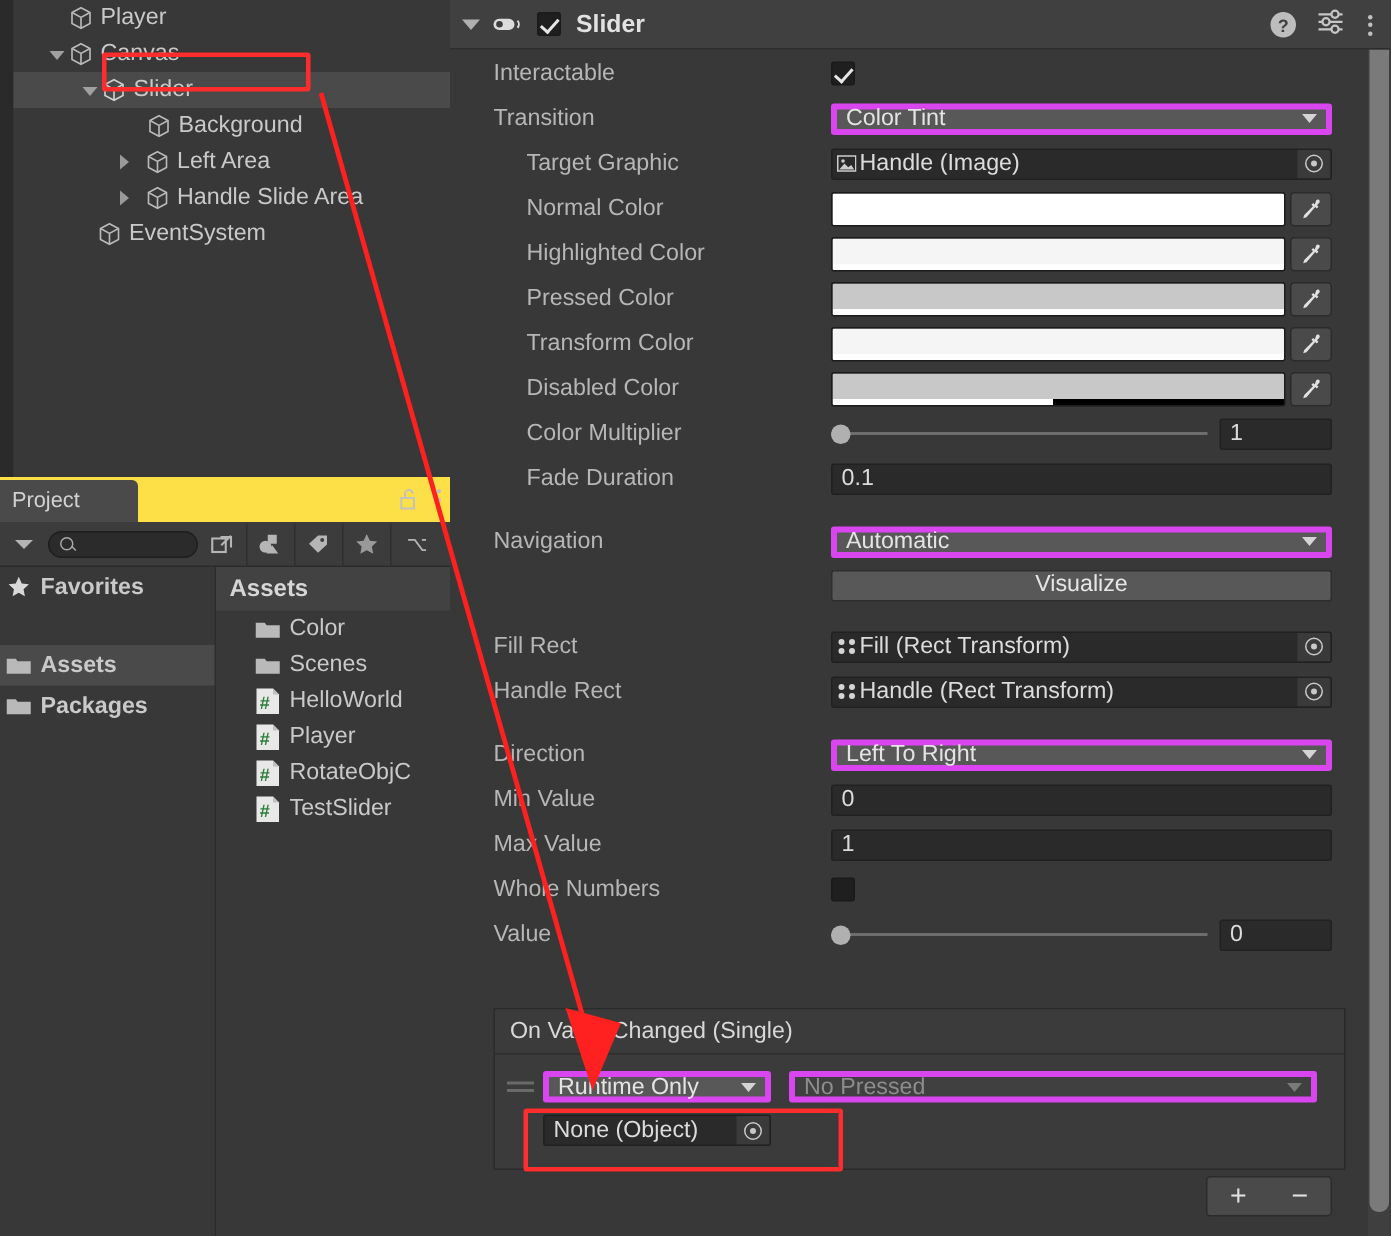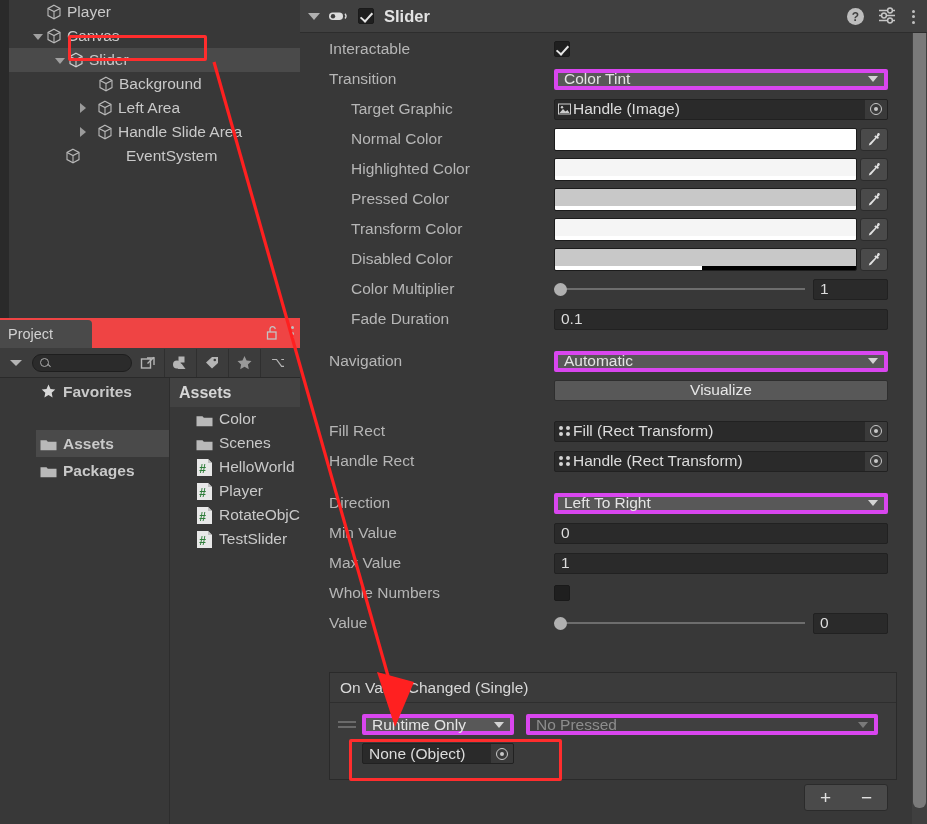--- a/index.html
+++ b/index.html
@@ -29,42 +29,42 @@
     content:""; position:absolute; left:3px; top:1px;
     border-top: 5.5px solid transparent; border-bottom: 5.5px solid transparent;
     border-left: 6px solid #9a9a9a;
   }
   .cube-ico { flex: 0 0 18px; width:18px; height:18px; margin-right:4px; position: relative; }
   .cube-ico svg { display:block; }
   .hier-label { color:#c9c9c9; }
 
   
   .project-panel { position: absolute; left: 0; top: 318px; width: 300px; height: 506px; background: #383838; }
-  .proj-tabbar { position: relative; height: 30px; background: #ef4444; }
+  .proj-tabbar { position: relative; height: 30px; background: #fde047; }
   .proj-tab {
     position:absolute; left:-8px; top:2px; width:100px; height:28px;
     background:#4a4a4a; border-radius:4px 4px 0 0;
     display:flex; align-items:center; padding-left:16px;
     color:#d2d2d2; font-size:14.5px;
   }
   .tabbar-icons { position:absolute; right:6px; top:0; height:30px; display:flex; align-items:center; gap:10px; }
   .lock-ico { width:14px; height:16px; position:relative; }
   .kebab { width:4px; height:16px; display:flex; flex-direction:column; justify-content:center; gap:2.5px; align-items:center;}
   .kebab i { width:3px; height:3px; background:#c0c0c0; border-radius:50%; display:block; }
 
   .proj-toolbar { position:relative; height:30px; background:#3c3c3c; border-bottom:1px solid #2a2a2a; display:flex; align-items:center; }
   .tb-dropdown { width:32px; height:30px; display:flex; align-items:center; justify-content:center; }
   .tri-down { width:0;height:0;border-left:6px solid transparent;border-right:6px solid transparent;border-top:6px solid #b4b4b4; }
   .search-box { width:100px; height:18px; background:#2b2b2b; border:1px solid #1e1e1e; border-radius:9px; display:flex; align-items:center; padding-left:7px; }
   .mag { width:9px;height:9px; border:1.4px solid #a8a8a8; border-radius:50%; position:relative; }
   .mag::after { content:""; position:absolute; width:4px;height:1.4px;background:#a8a8a8; transform:rotate(45deg); right:-3px; bottom:0px; }
   .tb-btn { width:32px;height:28px; display:flex;align-items:center;justify-content:center; border-left:1px solid #2f2f2f; }
   .tb-btn.first { border-left:none; }
 
-  .proj-body { position:absolute; left:0; top:60px; right:0; bottom:0; display:flex;margin-left:36px; }
+  .proj-body { position:absolute; left:0; top:60px; right:0; bottom:0; display:flex; }
   .proj-tree { width:144px; background:#383838; border-right:1px solid #2d2d2d; }
   .proj-tree-row { height:27px; display:flex; align-items:center; padding-left:4px; color:#c9c9c9; font-size:15.5px; }
   .proj-tree-row.sel { background:#4a4a4a; }
   .proj-tree-row b { font-weight:bold; }
   .star-ico { width:17px;height:17px;margin-right:6px; }
   .folder-ico { width:17px;height:13px;margin-right:6px; }
 
   .proj-content { flex:1; background:#383838; }
   .proj-content-hdr { height:29px; background:#424242; display:flex; align-items:center; padding-left:9px; color:#d6d6d6; font-size:16px; font-weight:bold; }
   .asset-row { height:24px; display:flex; align-items:center; padding-left:26px; color:#c9c9c9; font-size:15.5px; gap:6px; }
@@ -222,21 +222,21 @@
         <div class="foldout closed"></div>
         <div class="cube-ico" style="margin-left:6px;">
           <svg width="18" height="18" viewBox="0 0 18 18">
               <path d="M9 2.2 15 5.4v7.2L9 15.8 3 12.6V5.4z" fill="none" stroke="#b9b9b9" stroke-width="1.1"></path>
               <path d="M3 5.4 9 8.6l6-3.2M9 8.6v7.2" fill="none" stroke="#b9b9b9" stroke-width="1.1"></path>
             </svg>
         </div>
         <span class="hier-label">Handle Slide Area</span>
       </div>
 
-      <div class="hier-row" style="padding-left:55px;gap:40px;">
+      <div class="hier-row" style="padding-left:55px;">
         <div class="cube-ico">
           <svg width="18" height="18" viewBox="0 0 18 18">
               <path d="M9 2.2 15 5.4v7.2L9 15.8 3 12.6V5.4z" fill="none" stroke="#b9b9b9" stroke-width="1.1"></path>
               <path d="M3 5.4 9 8.6l6-3.2M9 8.6v7.2" fill="none" stroke="#b9b9b9" stroke-width="1.1"></path>
             </svg>
         </div>
         <span class="hier-label">EventSystem</span>
       </div>
     </div>
 

